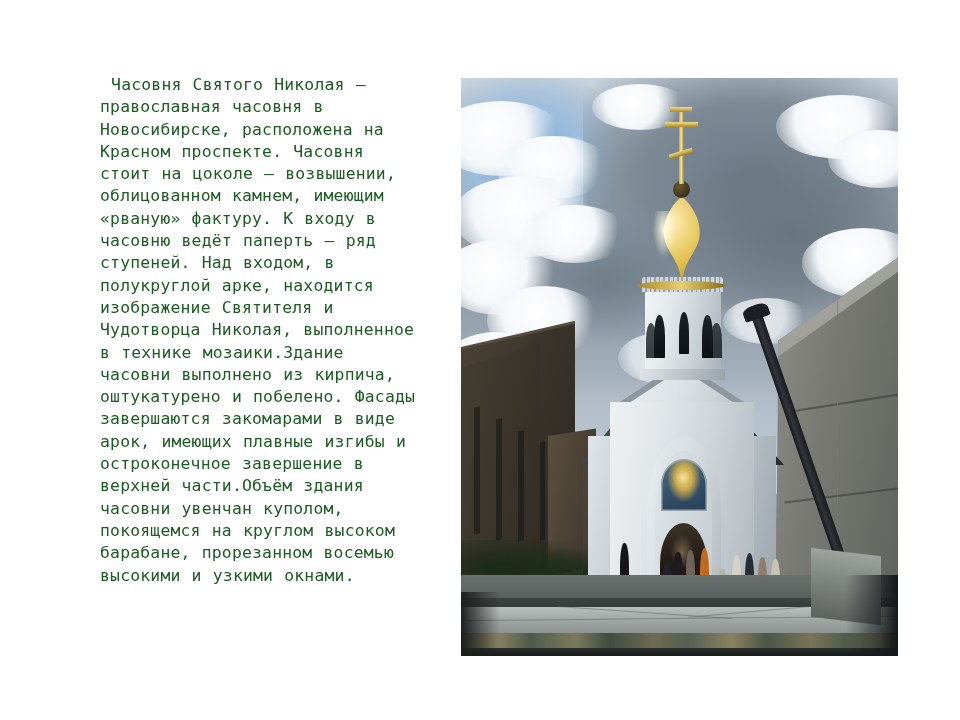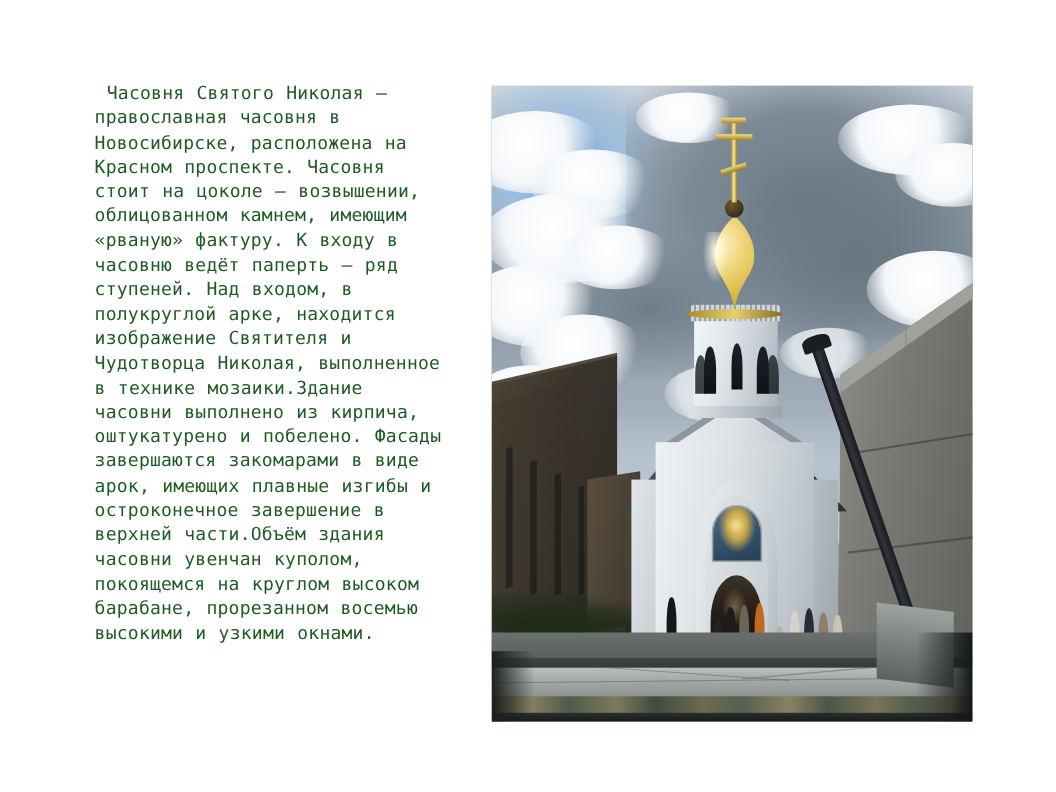--- a/index.html
+++ b/index.html
@@ -3,21 +3,21 @@
 <meta charset="utf-8">
 <style>
   html,body{margin:0;padding:0;}
   body{
     width:960px;height:720px;
     background:#ffffff;
     font-family:"DejaVu Sans Mono", monospace;
     overflow:hidden;
     position:relative;
   }
-  #slide{position:absolute;inset:0;background:#fff;}
+  #slide{position:absolute;inset:0;background:#fff;margin-left:14px;}
 
   
   #text-block{
     position:absolute;
     left:86px; top:74px;
     width:320px;
     color:#1c5c22;
     font-family:"DejaVu Sans Mono", monospace;
     font-size:16.4px;
     line-height:22.3px;

